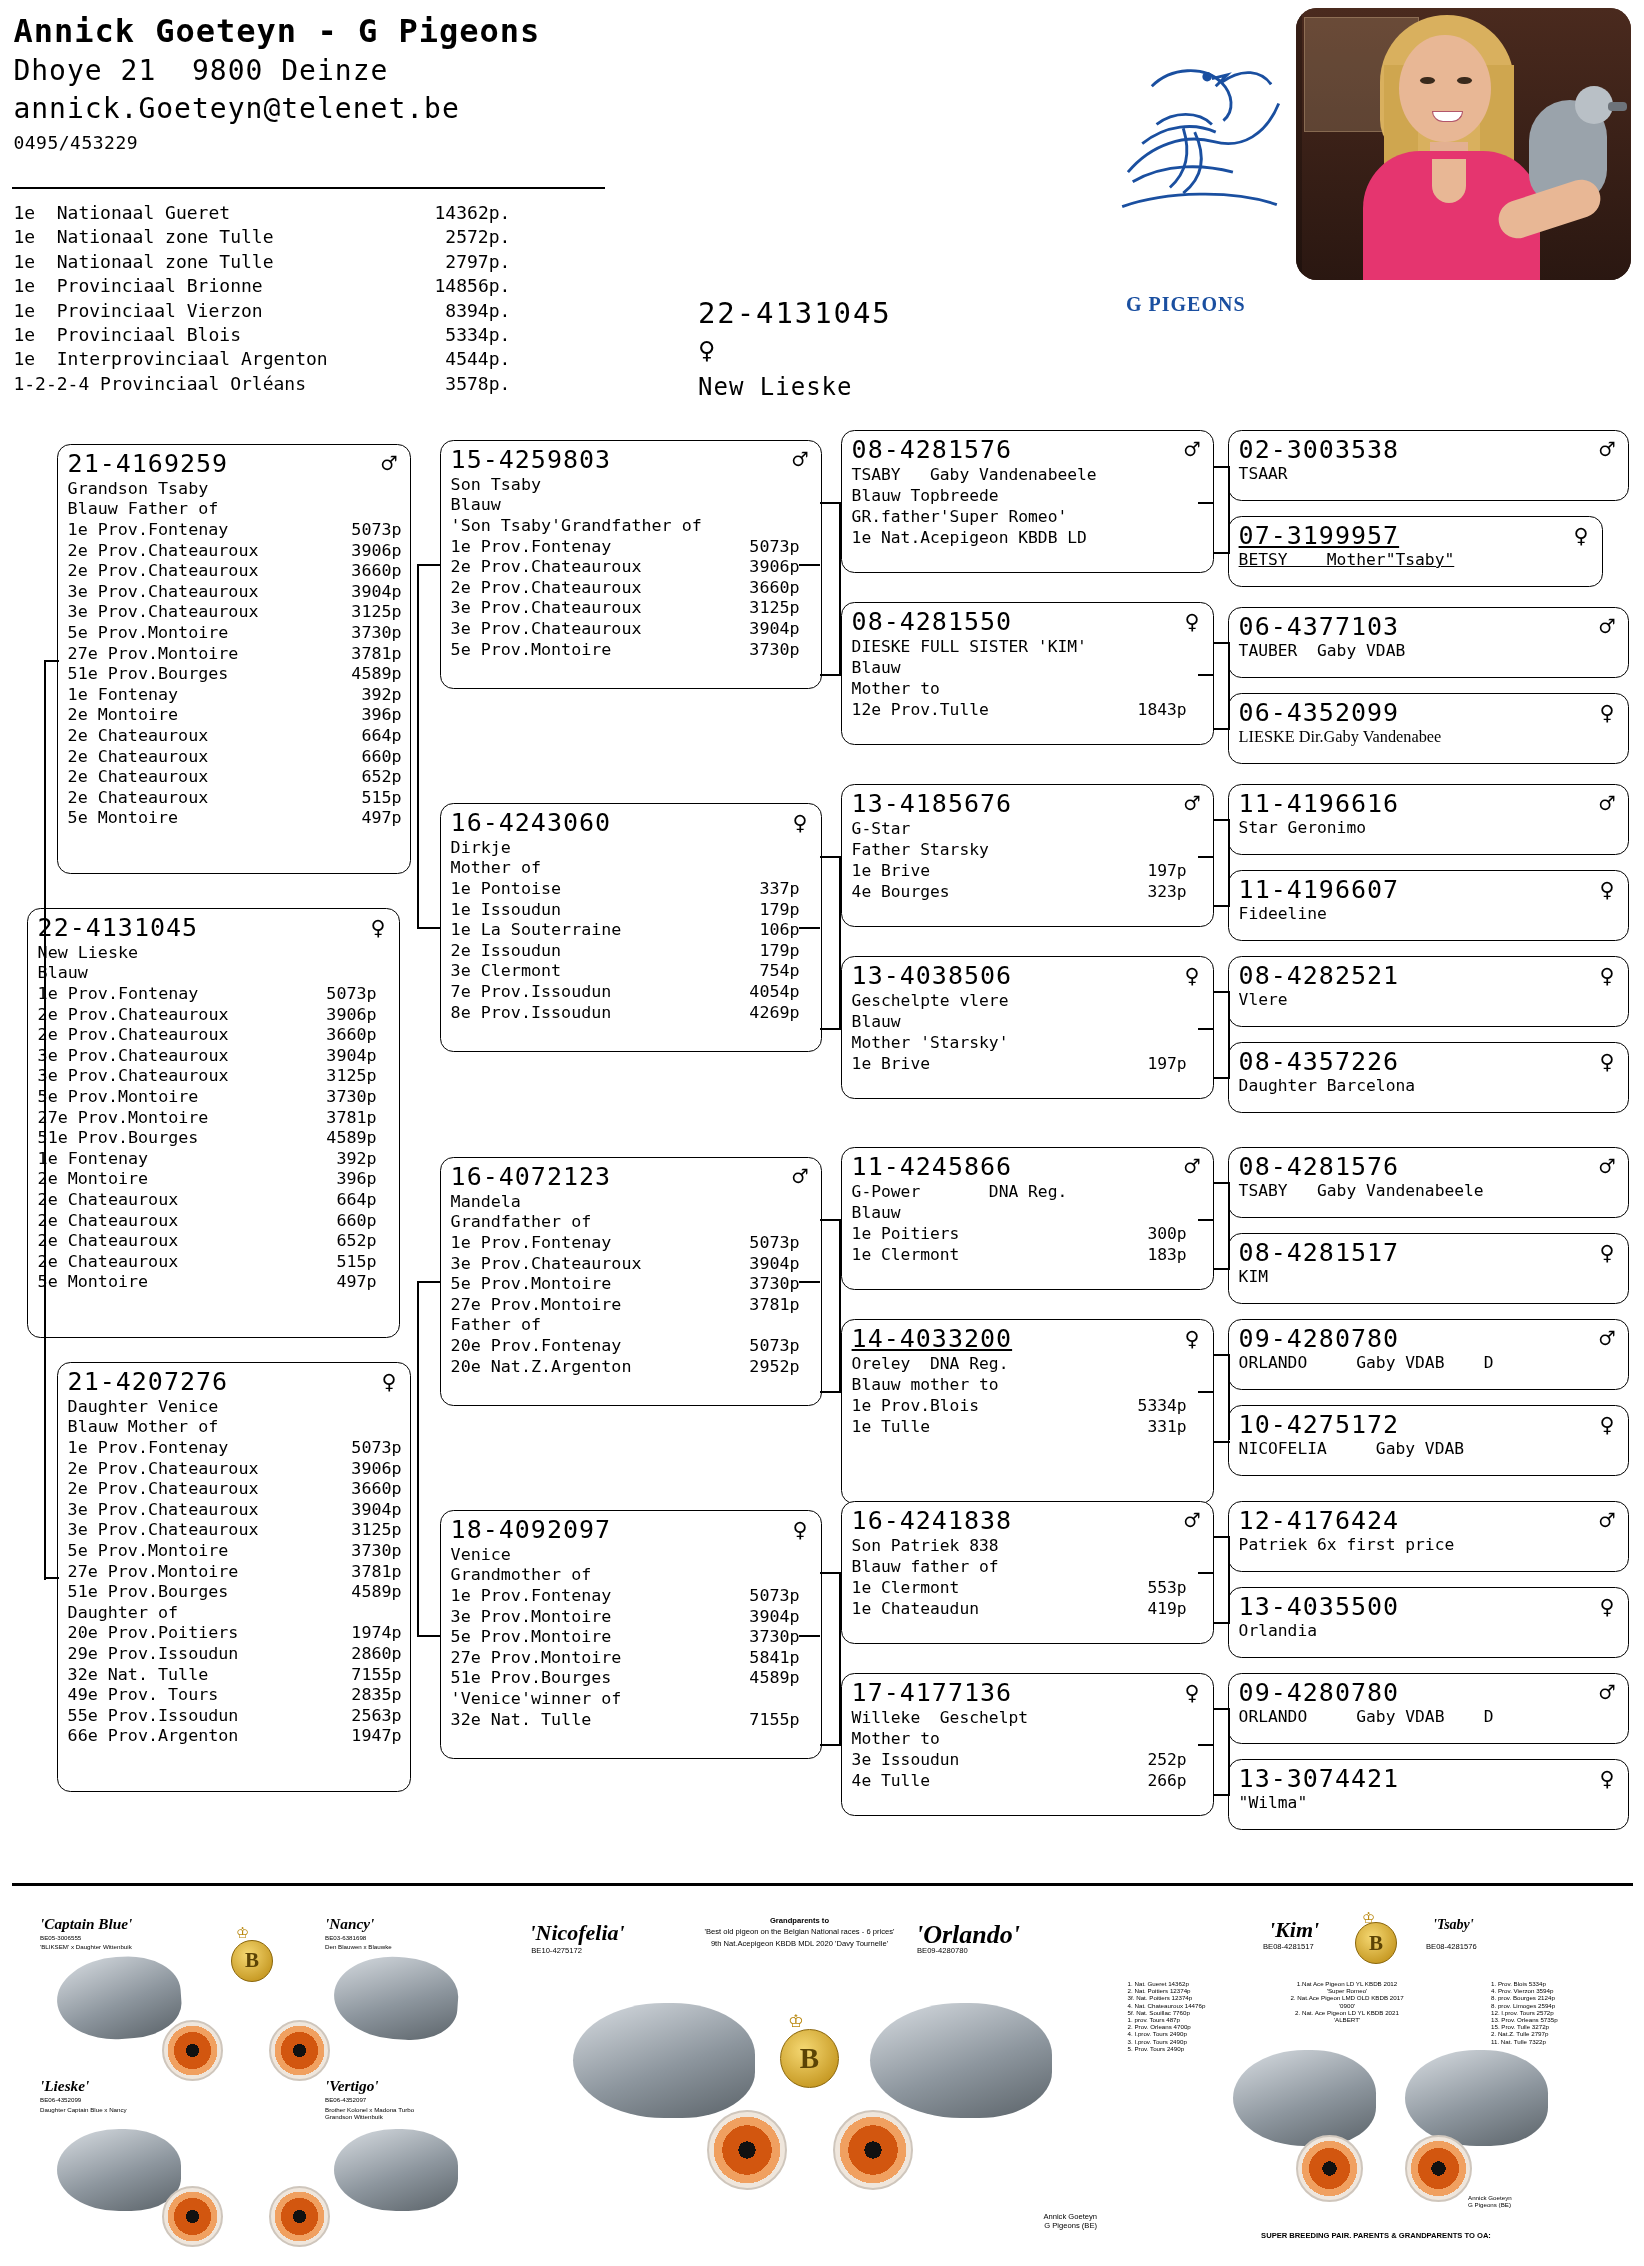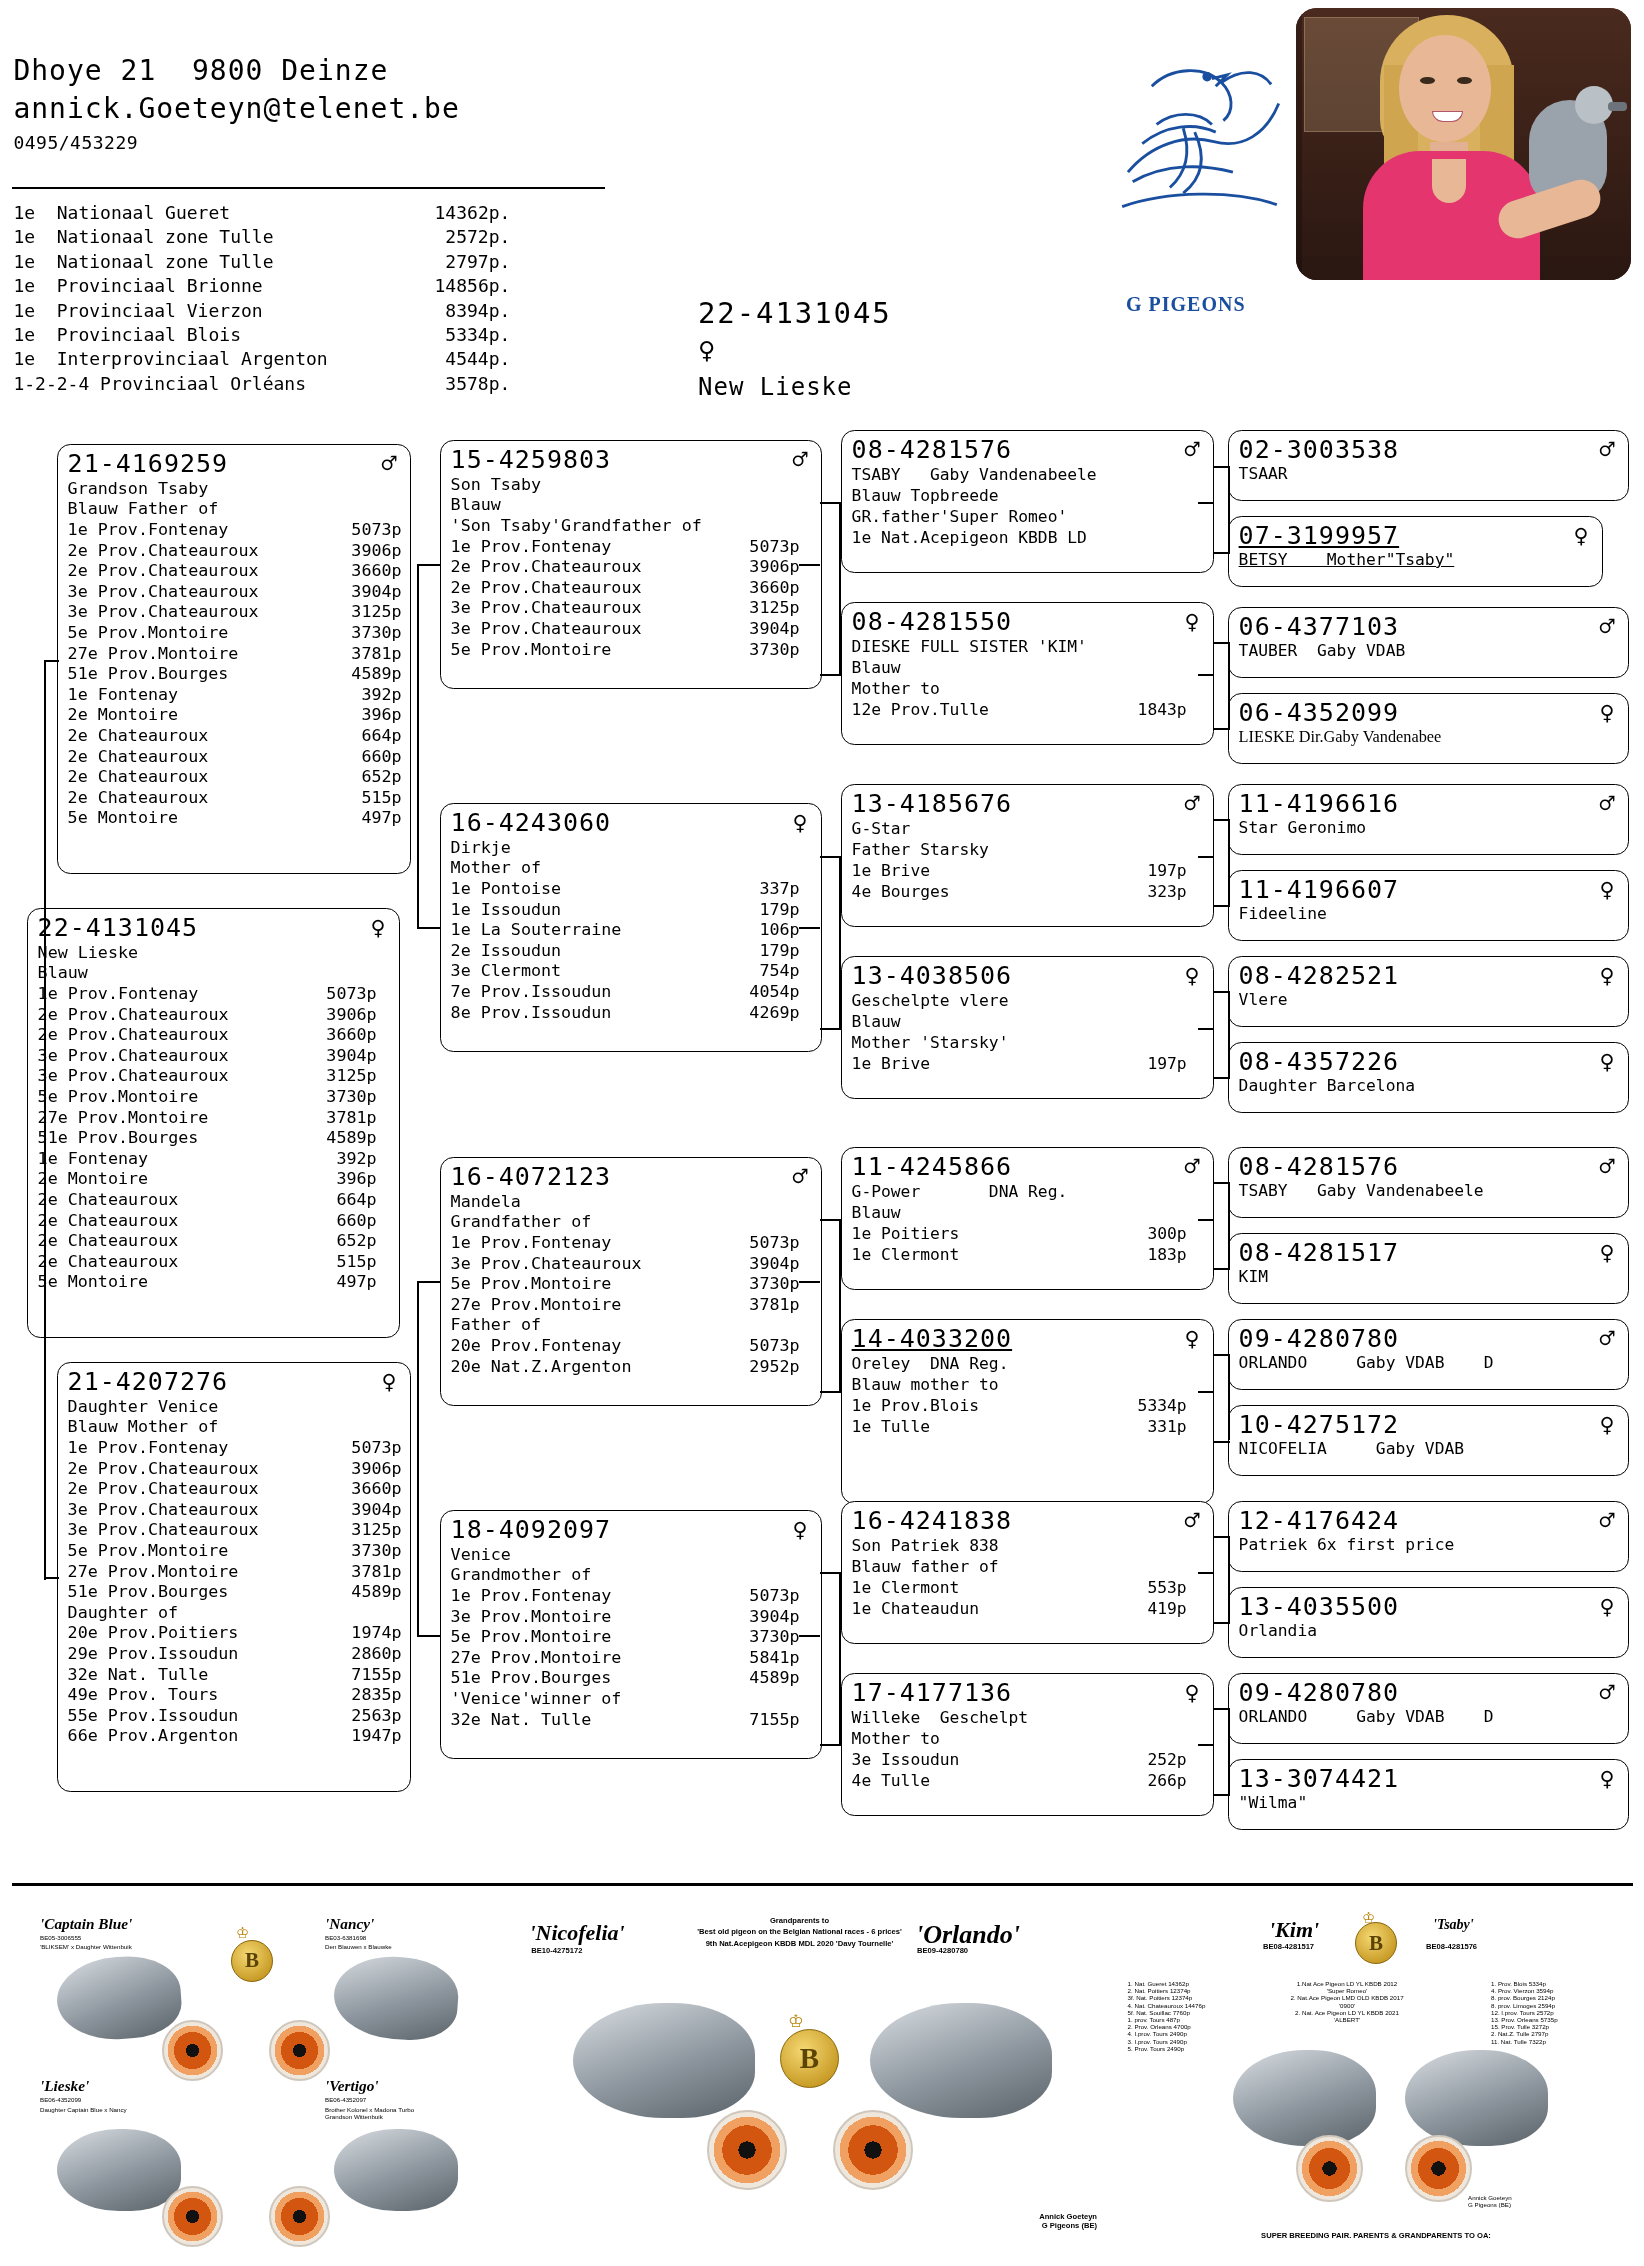--- a/index.html
+++ b/index.html
@@ -134,28 +134,29 @@
     border:2.9px solid #cfc6bc;
   }
   .badge {
     position:absolute; border-radius:50%;
     background:radial-gradient(circle at 40% 35%, #f5d873, #b8860b);
     border:1.9px solid #8a6508;
     display:flex; align-items:center; justify-content:center;
     color:#5c4405; font-family:"Liberation Serif", serif; font-weight:bold;
   }
   .crown { position:absolute; color:#b8860b; }
-  .tiny { font-size:7.6px; line-height:8.6px; font-family:"Liberation Sans", sans-serif;font-weight:bold; }
+  .tiny { font-size:7.6px; line-height:8.6px; font-family:"Liberation Sans", sans-serif; }
   .tiny2 { font-size:6.2px; line-height:7.2px; font-family:"Liberation Sans", sans-serif; }
 </style>
 </head>
 <body>
 
 <div class="page">
 
+  <div class="hdr-name">Annick Goeteyn - G Pigeons</div>
   <div class="hdr-addr">Dhoye 21  9800 Deinze</div>
   <div class="hdr-mail">annick.Goeteyn@telenet.be</div>
   <div class="hdr-phone">0495/453229</div>
   <div class="hdr-rule"></div>
 
   <div class="palmares" id="palmares"><span class="row"><span class="lbl">1e  Nationaal Gueret</span><span class="val">14362p.</span></span><span class="row"><span class="lbl">1e  Nationaal zone Tulle</span><span class="val">2572p.</span></span><span class="row"><span class="lbl">1e  Nationaal zone Tulle</span><span class="val">2797p.</span></span><span class="row"><span class="lbl">1e  Provinciaal Brionne</span><span class="val">14856p.</span></span><span class="row"><span class="lbl">1e  Provinciaal Vierzon</span><span class="val">8394p.</span></span><span class="row"><span class="lbl">1e  Provinciaal Blois</span><span class="val">5334p.</span></span><span class="row"><span class="lbl">1e  Interprovinciaal Argenton</span><span class="val">4544p.</span></span><span class="row"><span class="lbl">1-2-2-4 Provinciaal Orléans</span><span class="val">3578p.</span></span></div>
 
   <div class="centre-ring">22-4131045</div>
   <div class="centre-sym">♀</div>
   <div class="centre-name">New Lieske</div>

